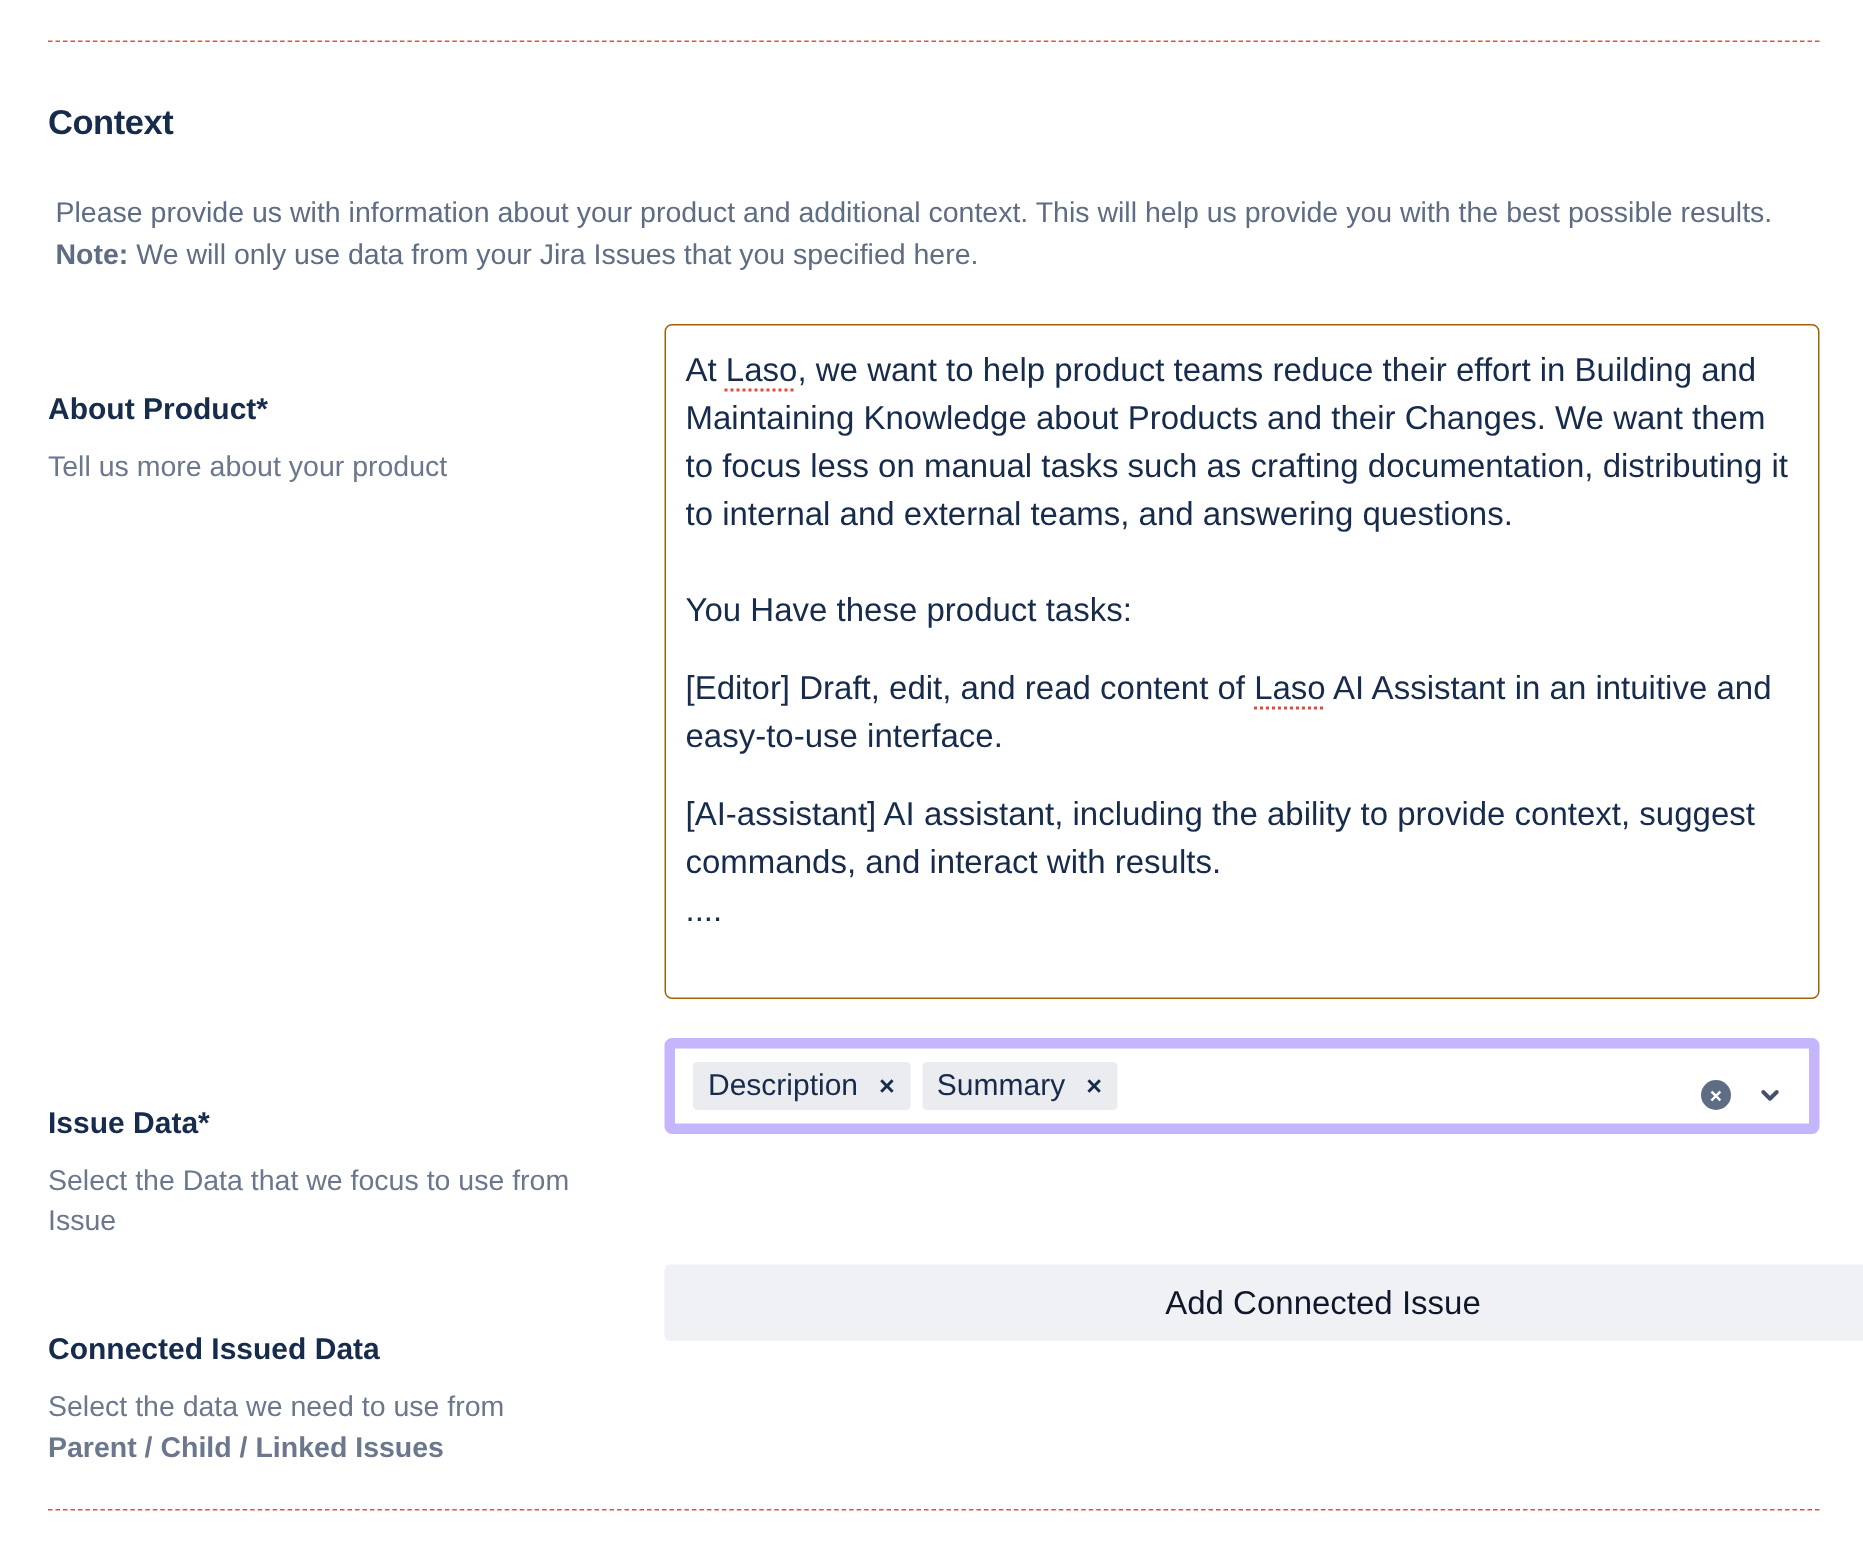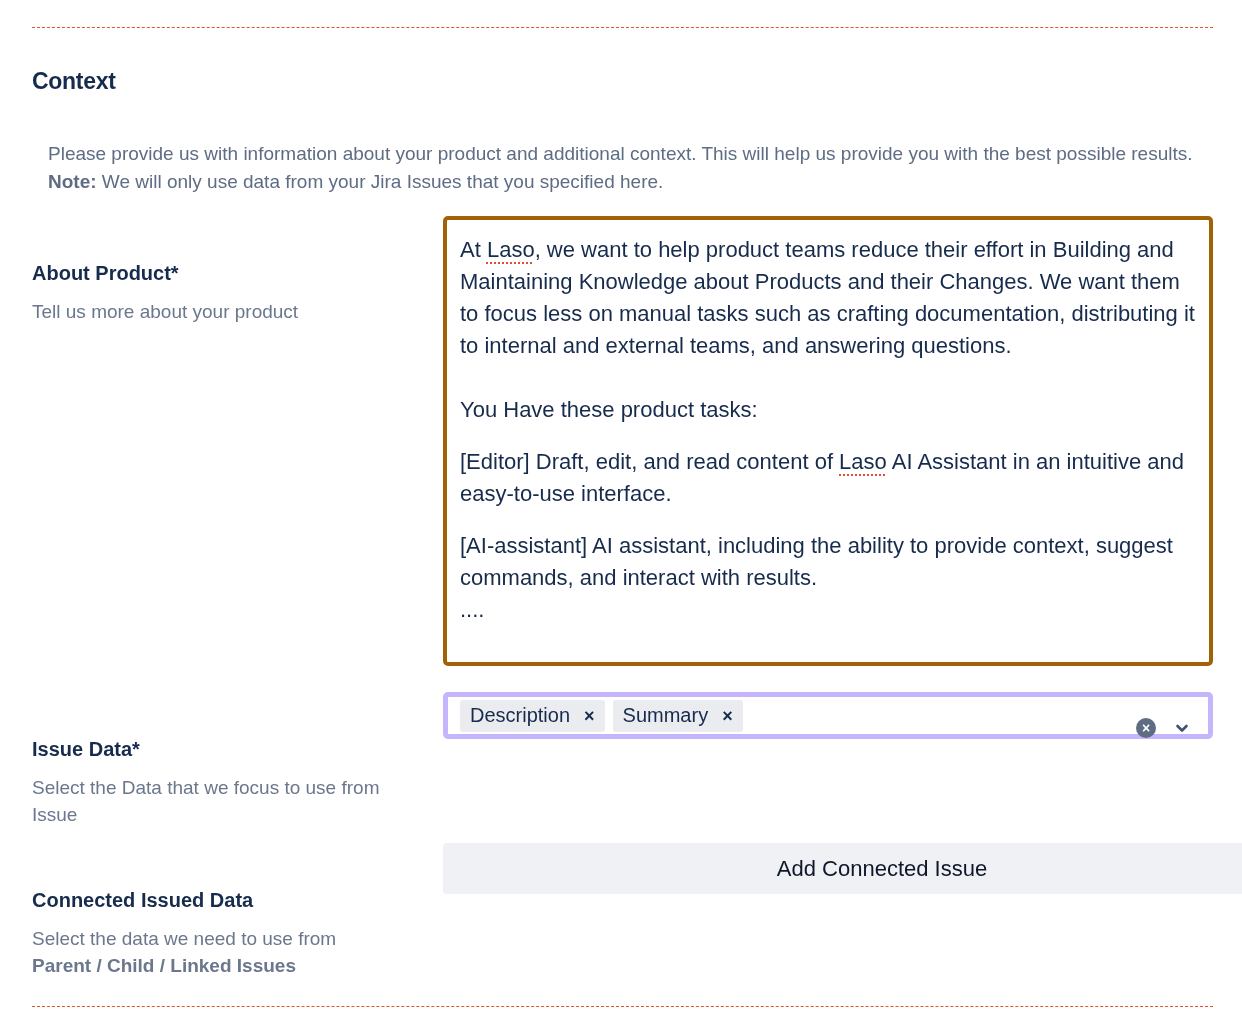--- a/index.html
+++ b/index.html
@@ -15,47 +15,47 @@
   .divider.top { top: 27px; }
   .divider.bottom { top: 1006px; }
 
   .section-title {
     position: absolute; left: 32px; top: 68px;
     font-size: 23px; font-weight: 700; color: #172b4d; margin: 0;
     letter-spacing: -0.3px;
   }
   .section-desc {
     position: absolute; left: 32px; top: 124px; width: 1185px;
-    font-size: 19px; line-height: 28px; color: #5e6c84; margin: 16px;
+    font-size: 19px; line-height: 28px; color: #5e6c84; margin: 5px;
   }
   .section-desc b { color: #5e6c84; font-weight: 700; }
 
   .label-block { position: absolute; left: 32px; width: 390px; }
   .field-label {
     font-size: 20px; font-weight: 700; color: #172b4d; line-height: 26px; margin-top: 41px;
   }
   .field-help {
     font-size: 19px; color: #6b778c; line-height: 27px; margin-top: 12px;
   }
   .field-help b { font-weight: 700; color: #6b778c; }
 
   .textarea {
     position: absolute; left: 443px; top: 216px; width: 770px; height: 450px;
-    box-sizing: border-box; border: 4px solid #a16207; border-radius: 5px;
+    box-sizing: border-box; border: 1px solid #a16207; border-radius: 5px;
     padding: 14px 12px 12px 13px; overflow: hidden;
     font-size: 22px; line-height: 32px; color: #172b4d; background: #fff;
   }
   .textarea p { margin: 0; }
   .textarea .gap { height: 20px; }
   .textarea .gap-lg { height: 32px; }
   .spell { text-decoration: underline dotted #e5493a; text-underline-offset: 5px; text-decoration-thickness: 2px; }
 
   .select-box {
-    position: absolute; left: 443px; top: 692px; width: 770px; height: 47px;
-    box-sizing: border-box; border: 5px solid #c4b5fd; border-radius: 5px;
+    position: absolute; left: 443px; top: 692px; width: 770px; height: 64px;
+    box-sizing: border-box; border: 7px solid #c4b5fd; border-radius: 5px;
     background: #fff; display: flex; align-items: center; padding-left: 12px;
   }
   .chip {
     display: flex; align-items: center; height: 32px; background: #ebecf0;
     border-radius: 3px; padding: 0 10px; margin-right: 8px;
     font-size: 20px; color: #172b4d;
   }
   .chip .chip-x {
     margin-left: 14px; font-size: 18px; font-weight: 700; color: #172b4d; line-height: 1;
   }

